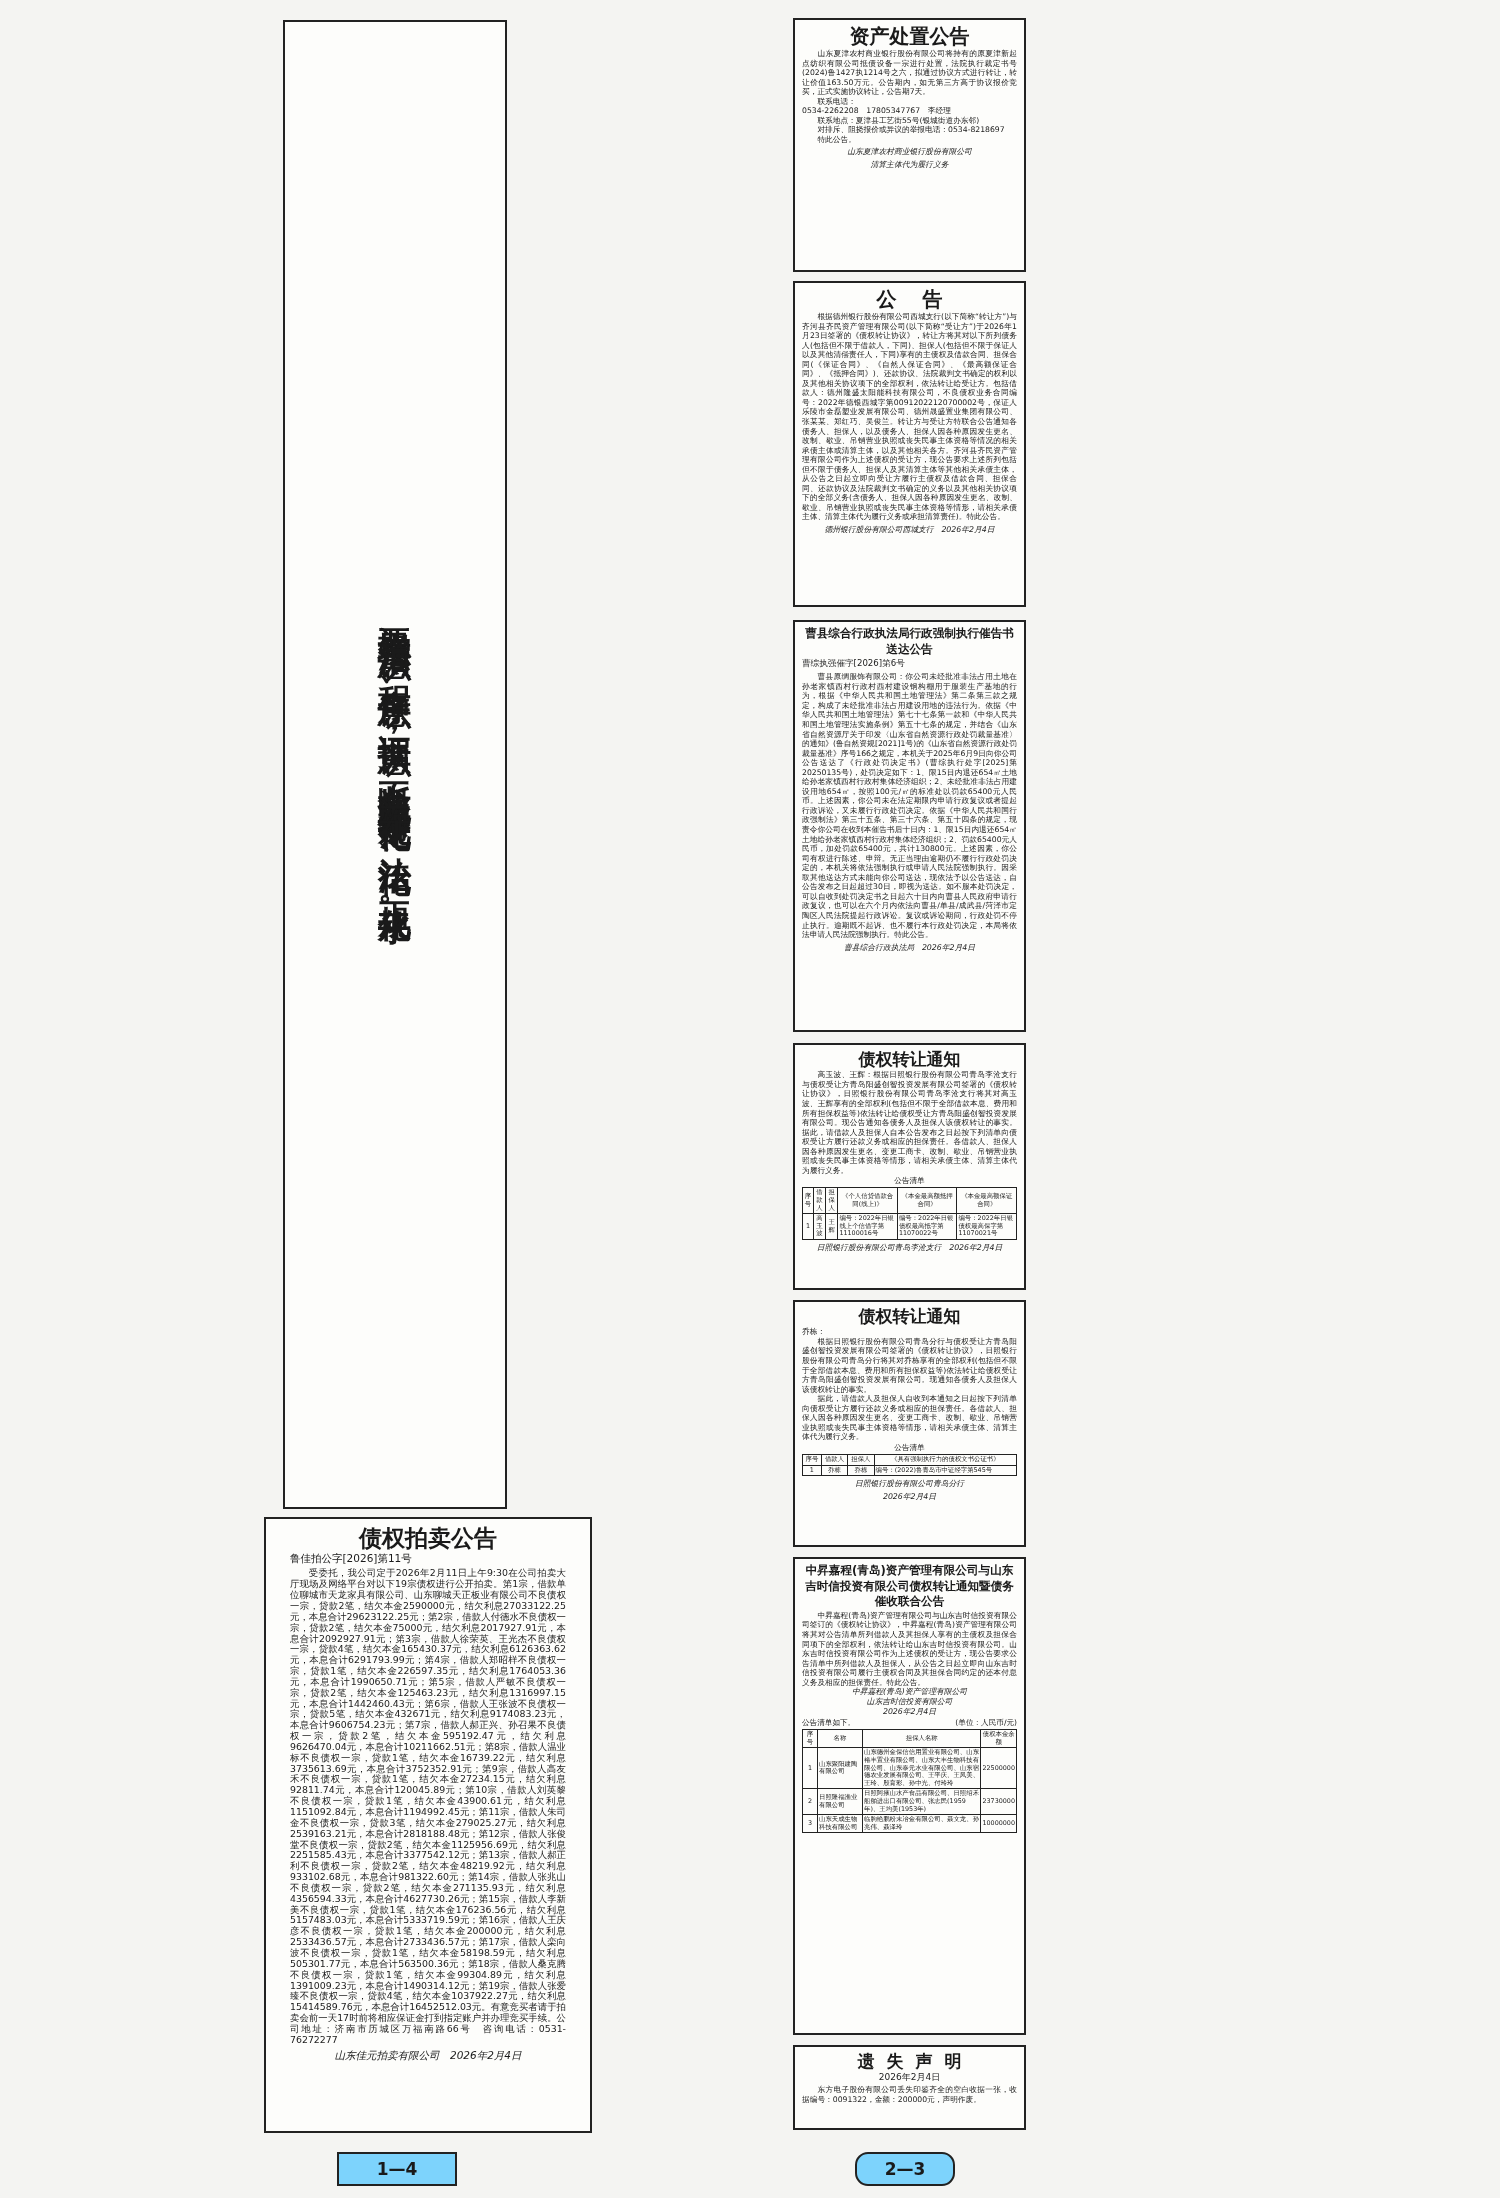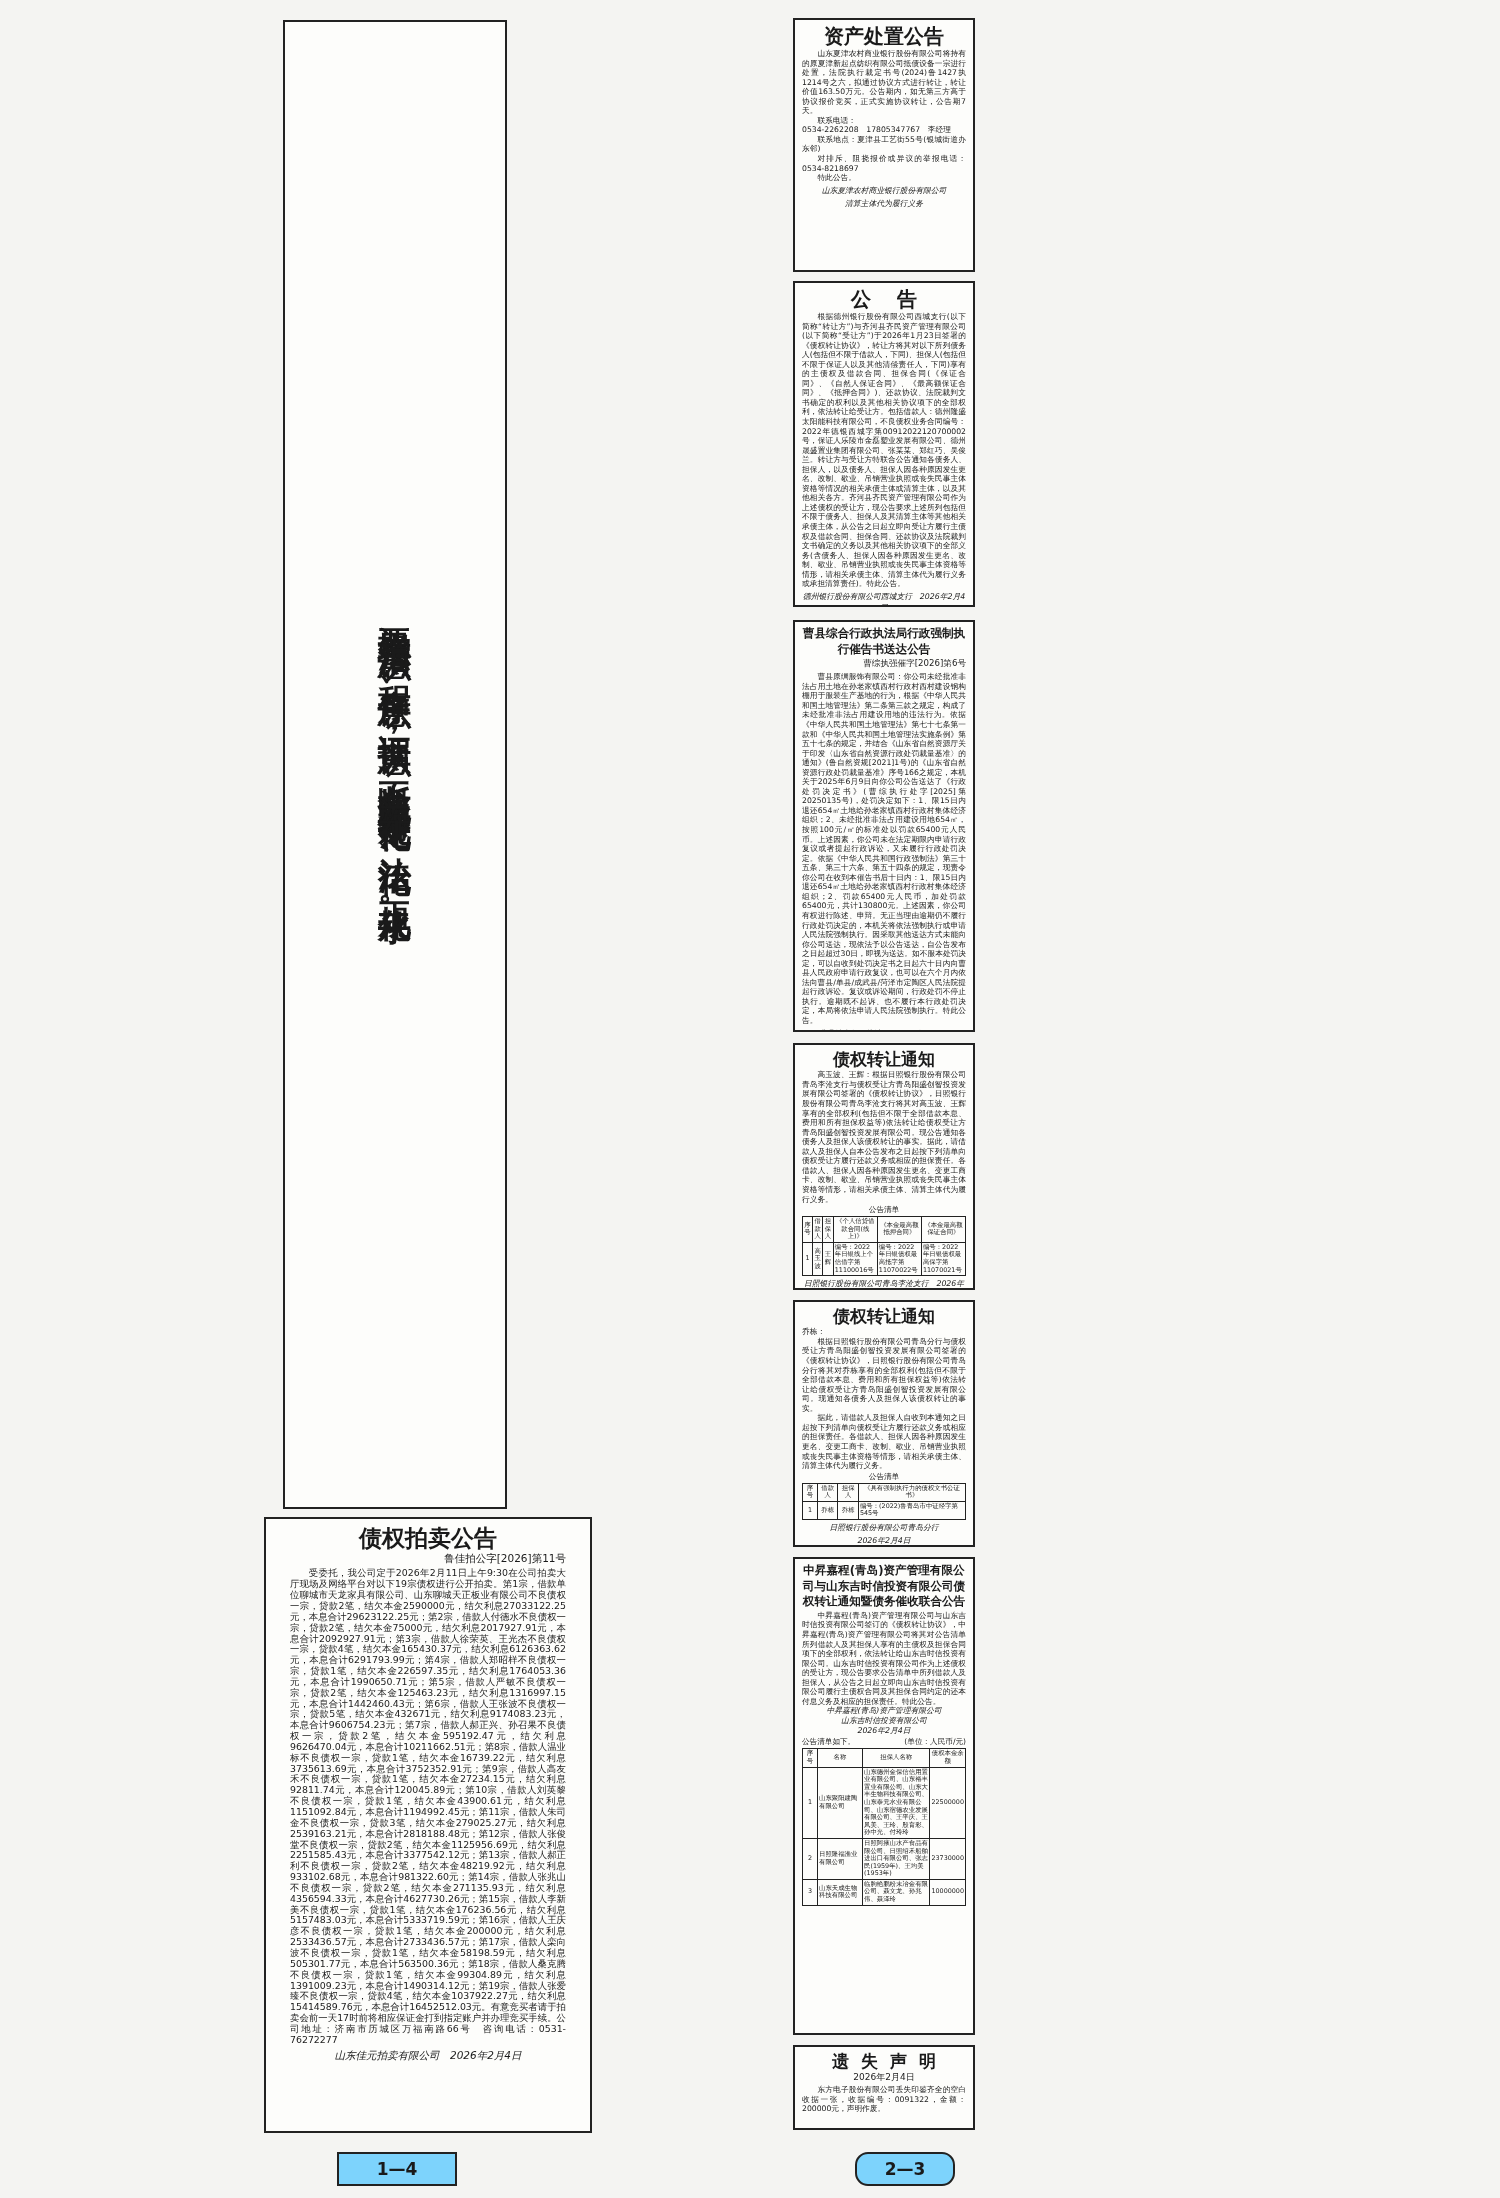--- a/index.html
+++ b/index.html
@@ -4,25 +4,25 @@
 <style>
   html,body{margin:0;padding:0;background:#e9e9e7;}
   #canvas{position:relative;width:1500px;height:2198px;background:#f4f4f2;font-family:"DejaVu Sans",sans-serif;color:#1a1a1a;overflow:hidden;}
   .box{position:absolute;background:#fdfdfb;border:2px solid #222;box-sizing:border-box;overflow:hidden;}
   
   #slogan{left:283px;top:20px;width:224px;height:1489px;display:flex;align-items:center;justify-content:center;}
   #slogan .vtext{writing-mode:vertical-rl;text-orientation:upright;font-family:"DejaVu Serif","Liberation Serif",serif;font-weight:700;font-size:33px;letter-spacing:3px;line-height:1;}
   
   #auction{left:264px;top:1517px;width:328px;height:616px;padding:4px 24px;}
   .big-title{text-align:center;font-weight:700;font-size:23px;line-height:1.15;margin:2px 0 1px 0;}
-  .doc-no{text-align:right;font-size:10.5px;margin-bottom:2px;}
+  .doc-no{text-align:left;font-size:10.5px;margin-bottom:2px;}
   #auction .body{font-size:9.4px;line-height:10.85px;text-align:justify;text-indent:2em;}
   #auction .sig{font-size:10.5px;text-align:center;margin-top:3px;font-style:italic;}
   
-  .rbox{left:793px;width:182px;padding:3px 7px;}
+  .rbox{left:793px;width:233px;padding:3px 7px;}
   .rtitle{text-align:center;font-weight:700;font-size:20px;line-height:1.2;margin:1px 0;}
   .rtitle.spread{letter-spacing:26px;text-indent:26px;}
   .rtitle.small{font-size:11.6px;line-height:1.35;}
   .rtitle.mid{font-size:17px;}
   .rbody{font-size:7.7px;line-height:9.55px;text-align:justify;}
   .rbody p{margin:0;text-indent:2em;}
   .line{text-indent:0 !important;}
   .rfoot{font-size:7.8px;text-align:center;margin-top:2px;font-style:italic;}
   .tcap{text-align:center;font-size:7.6px;margin:1px 0;}
   table{border-collapse:collapse;width:100%;}

